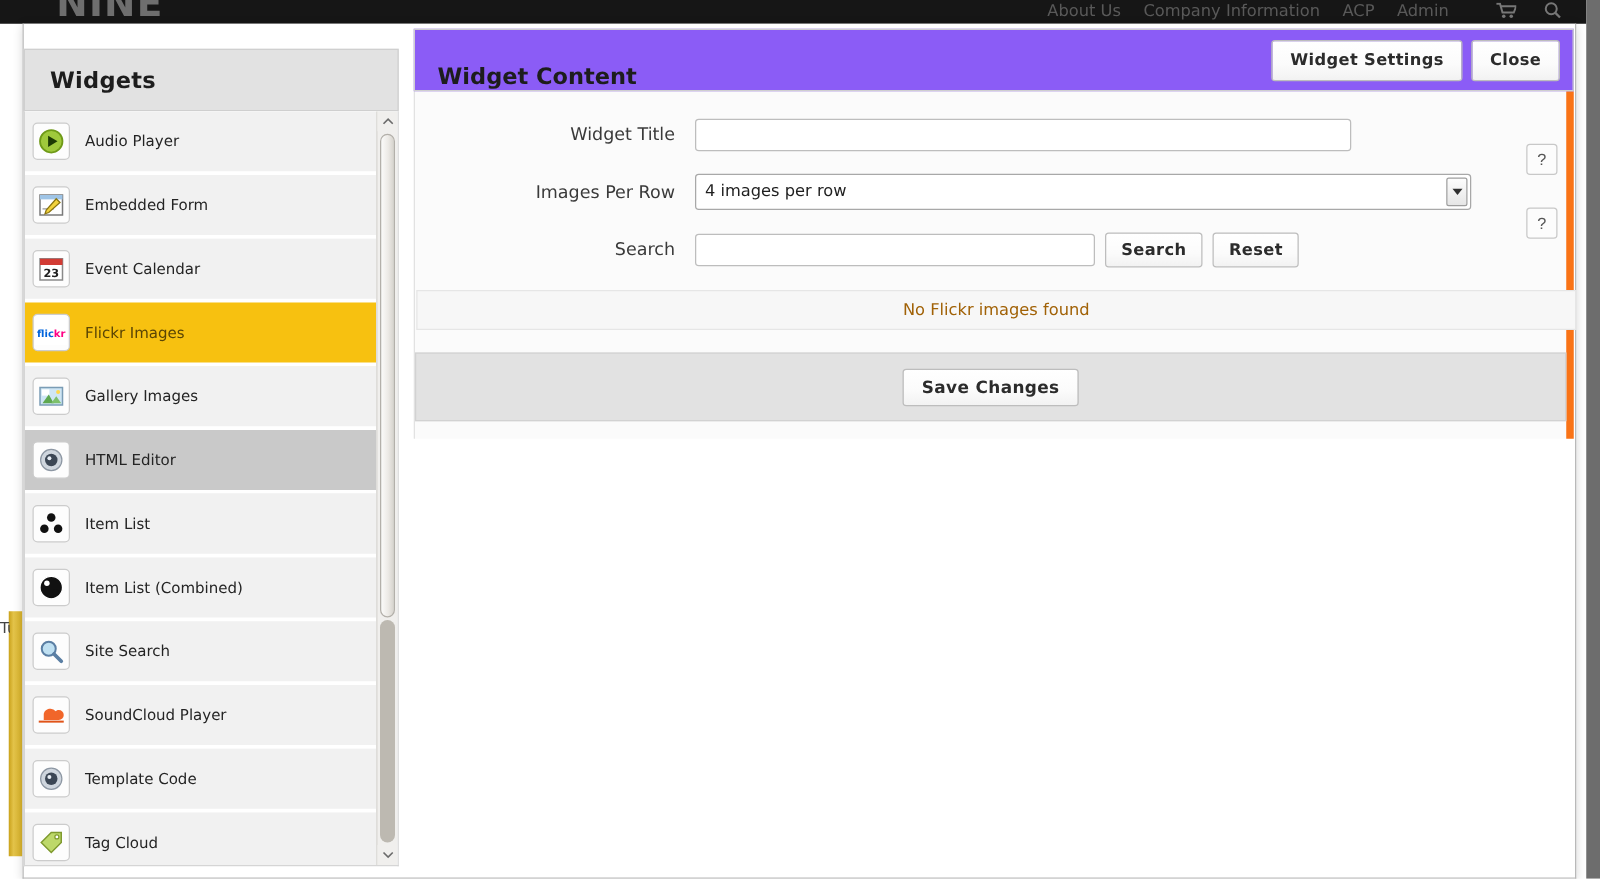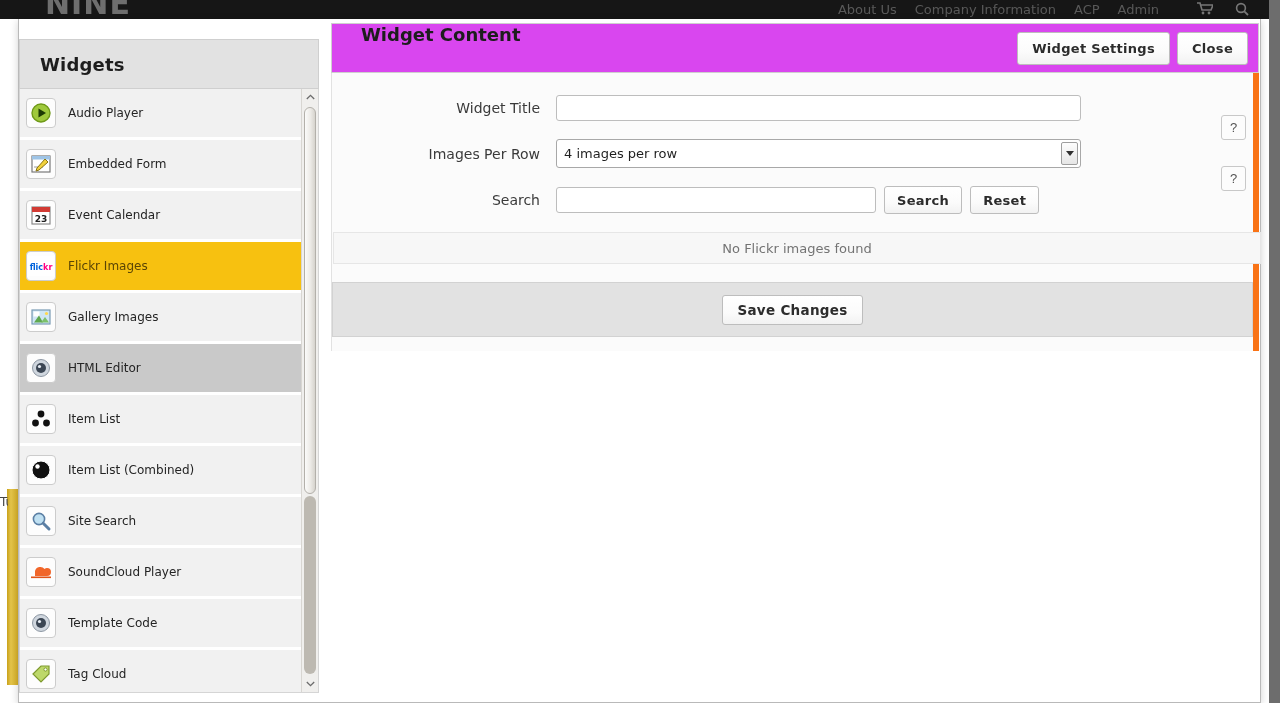--- a/index.html
+++ b/index.html
@@ -226,26 +226,26 @@
   
   #content-panel {
     position: absolute;
     left: 312px;
     right: 1px;
     top: 4px;
     bottom: 9px;
   }
   #content-head {
     height: 50px;
-    background: #d946ef;
+    background: #8b5cf6;
     border: 1px solid #cfcfcf;
     box-sizing: border-box;
     display: flex;
-    align-items: flex-start;
-    padding-left: 29px;
+    align-items: flex-end;
+    padding-left: 18px;
     position: relative;
   }
   #content-head h2 {
     margin: 0;
     font-size: 18px;
     font-weight: bold;
     color: #1d1d1d;
   }
   #head-buttons {
     position: absolute;
@@ -297,21 +297,21 @@
     font-size: 13px;
     color: #222;
     padding: 0 6px;
     box-sizing: border-box;
     outline: none;
   }
   #widget-title-input { width: 525px; }
   #search-input { width: 320px; }
 
   .select-box {
-    width: 525px;
+    width: 621px;
     height: 29px;
     border: 1px solid #a8a8a8;
     border-radius: 3px;
     background: #ffffff;
     box-sizing: border-box;
     display: flex;
     align-items: center;
     position: relative;
     font-size: 13px;
     color: #1f1f1f;
@@ -360,21 +360,21 @@
   #empty-row {
     margin: 4px 0 0 0;
     height: 32px;
     background: #f7f7f7;
     border: 1px solid #e6e6e6;
     box-sizing: border-box;
     display: flex;
     align-items: center;
     justify-content: center;
     font-size: 13px;
-    color: #737373;
+    color: #a16207;
     width: 928px;
     margin-left: 1px;
   }
   #save-bar {
     margin-top: 18px;
     height: 55px;
     background: #e2e2e2;
     border: 1px solid #d2d2d2;
     box-sizing: border-box;
     display: flex;

